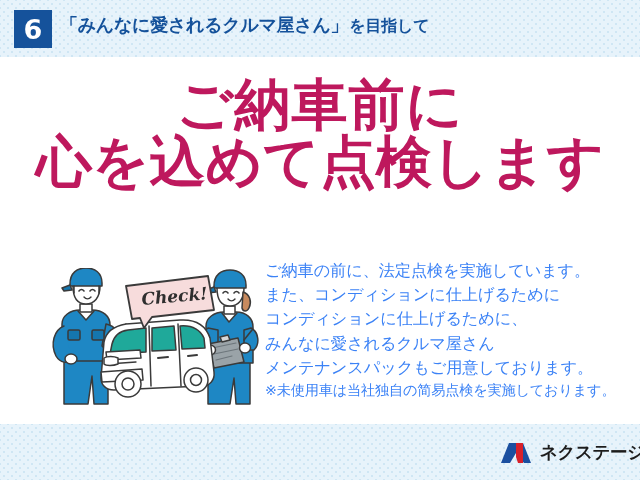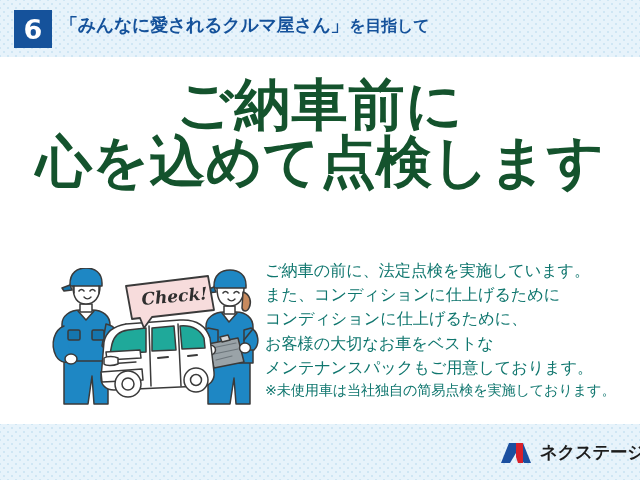--- a/index.html
+++ b/index.html
@@ -76,42 +76,42 @@
     padding-left: 1px;
     text-align: center;
   }
 
   
   #headline {
     position: absolute;
     left: 0; top: 76px;
     width: 640px;
     text-align: center;
-    color: #14532d;
+    color: #be185d;
     font-weight: bold;
     line-height: 1.02;
   }
   #headline .line1 {
     display: block;
     font-size: 56px;
     letter-spacing: 1px;
   }
   #headline .line2 {
     display: block;
     font-size: 56px;
     letter-spacing: 0px;
     margin-top: 0;
   }
 
   
   #body-copy {
     position: absolute;
     left: 265px; top: 258px;
     width: 366px;
-    color: #0f766e;
+    color: #3b82f6;
   }
   #body-copy .para-line {
     display: block;
     font-size: 16.2px;
     line-height: 24.2px;
     letter-spacing: -0.1px;
     white-space: nowrap;
   }
   #body-copy .note-line {
     display: block;
@@ -282,21 +282,21 @@
         </g>
       </g>
       <text x="94" y="37" transform="rotate(-5 94 37)" font-family="'DejaVu Serif', serif" font-size="17" font-weight="bold" font-style="italic" fill="#2e2e2e">Check!</text>
     </svg>
   </div>
 
   <div id="body-copy">
     <span class="para-line">ご納車の前に、法定点検を実施しています。</span>
     <span class="para-line">また、コンディションに仕上げるために</span>
     <span class="para-line">コンディションに仕上げるために、</span>
-    <span class="para-line">お客様の大切なお車をベストな</span>
+    <span class="para-line">みんなに愛されるクルマ屋さん</span>
     <span class="para-line">メンテナンスパックもご用意しております。</span>
     <span class="note-line">※未使用車は当社独自の简易点検を実施しております。</span>
   </div>
 
   <div id="footer-band" class="dot-band"></div>
 
   <div id="footer-logo">
     <svg id="logo-mark" viewBox="0 0 34 24">
       <path d="M1 22 L9 2 L16 2 L16 12 L10 22 Z" fill="#1b4fa0"></path>
       <path d="M16 2 L23 2 L31 22 L24 22 L16 12 Z" fill="#1b4fa0"></path>

